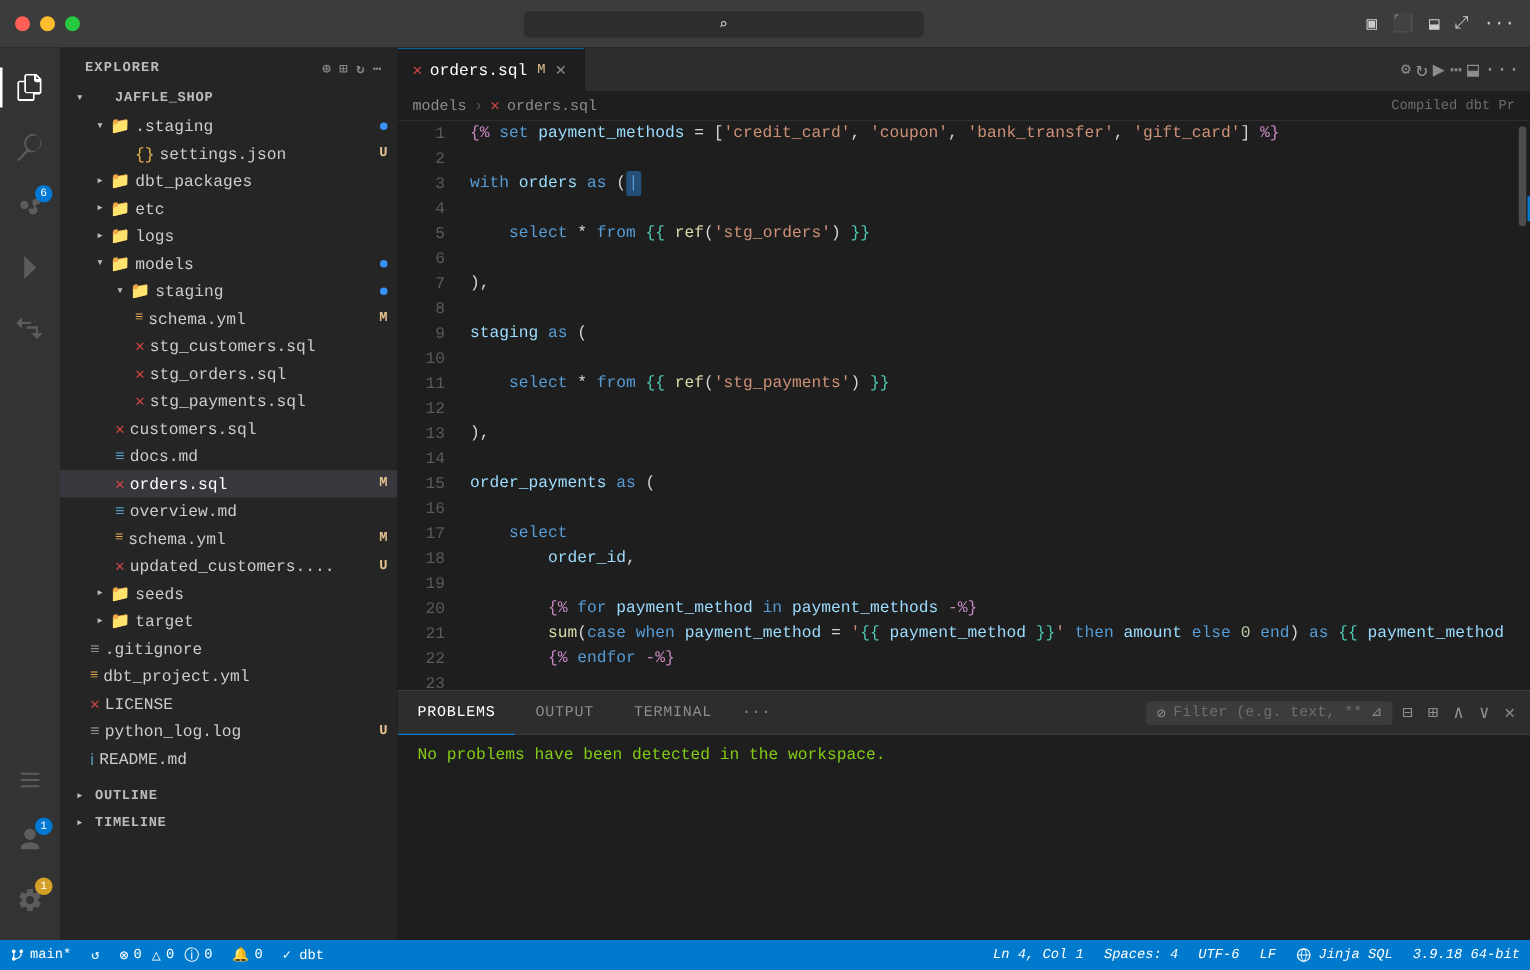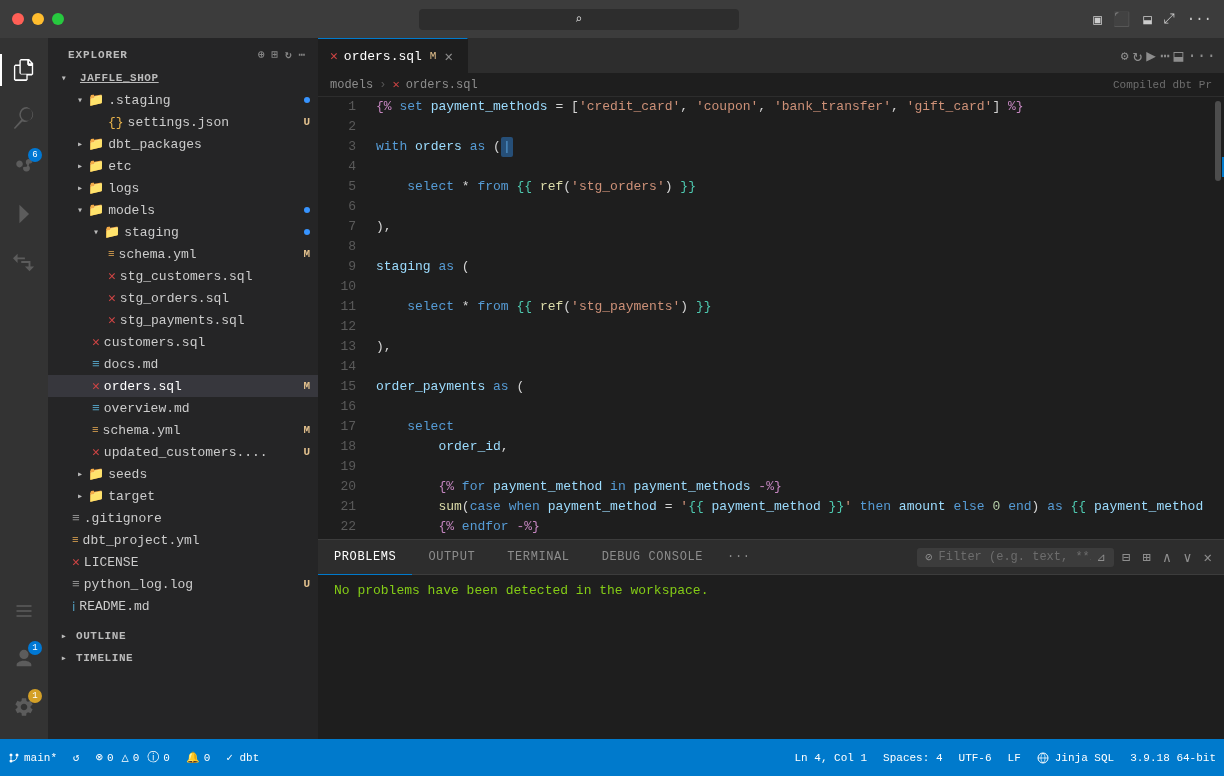--- a/index.html
+++ b/index.html
@@ -373,21 +373,21 @@
     .panel-content {
       flex: 1;
       overflow: auto;
       padding: 8px 16px;
       font-size: 13px;
       color: #84cc16;
     }
 
     
     .statusbar {
-      height: 37px;
+      height: 24px;
       background: #007acc;
       display: flex;
       align-items: center;
       font-size: 11px;
       color: #ffffff;
       flex-shrink: 0;
     }
     .statusbar-left {
       display: flex;
       align-items: center;
@@ -398,20 +398,21 @@
       height: 22px;
       display: flex;
       align-items: center;
       gap: 4px;
       cursor: pointer;
     }
     .statusbar-right {
       margin-left: auto;
       display: flex;
       align-items: flex-end;
+      font-style: italic;
     }
   </style>
 </head>
 <body>
 
 <div class="titlebar">
   <div class="titlebar-traffic">
     <span class="traffic-btn traffic-close"></span>
     <span class="traffic-btn traffic-min"></span>
     <span class="traffic-btn traffic-max"></span>
@@ -488,21 +489,21 @@
         <span style="cursor:pointer">⊕</span>
         <span style="cursor:pointer">⊞</span>
         <span style="cursor:pointer">↻</span>
         <span style="cursor:pointer">⋯</span>
       </div>
     </div>
     <div class="sidebar-content">
 
       <div class="tree-item" style="padding-left:8px; font-weight:bold; font-size:11px; color:#bbbbbb; text-transform:uppercase; letter-spacing:0.05em;">
         <span class="arrow">▾</span>
-        <span style="margin-left:8px;text-decoration:underline;">JAFFLE_SHOP</span>
+        <span style="margin-left:20px;">JAFFLE_SHOP</span>
       </div>
 
       <div class="tree-item" style="padding-left:24px;">
         <span class="arrow">▾</span>
         <span style="color:#e8ab53; margin-right:4px;">📁</span>
         <span>.staging</span>
         <span class="dot"></span>
       </div>
 
       <div class="tree-item" style="padding-left:44px;">
@@ -788,23 +789,20 @@
       <div class="panel-tabs">
         <div class="panel-tab active">
           <span>PROBLEMS</span>
         </div>
         <div class="panel-tab">
           <span>OUTPUT</span>
         </div>
         <div class="panel-tab">
           <span>TERMINAL</span>
         </div>
-        <div class="panel-tab">
-          <span>DEBUG CONSOLE</span>
-        </div>
         <div class="panel-tab" style="padding:0 8px;">
           <span>···</span>
         </div>
         <div class="panel-tab-actions">
           <div class="panel-filter">
             <span style="font-size:12px;">⊘</span>
             <input type="text" placeholder="Filter (e.g. text, **/*t..." style="">
             <span style="font-size:11px;">⊿</span>
           </div>
           <span class="panel-action-icon">⊟</span>

